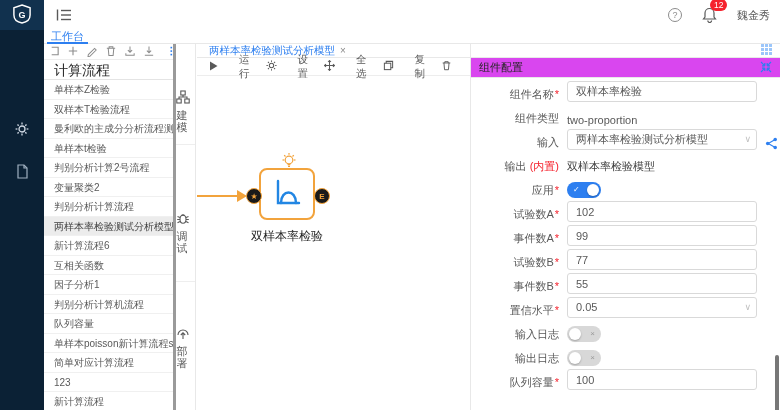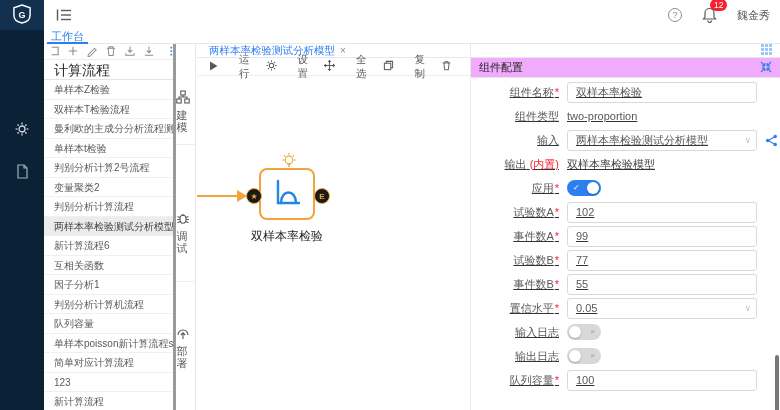--- a/index.html
+++ b/index.html
@@ -56,24 +56,24 @@
   .node { position:absolute; left:62px; top:92px; width:56px; height:52px; border:2px solid #f2a33c; border-radius:8px; background:#fff; display:flex; align-items:center; justify-content:center; cursor:pointer; }
   .bulb { position:absolute; left:81px; top:76px; background:#fff; padding:0 2px; }
   .port { position:absolute; width:16px; height:16px; border-radius:50%; background:#1a1a1a; border:1.5px solid #f2a33c; color:#f2a33c; font-size:8px; font-weight:bold; display:flex; align-items:center; justify-content:center; top:112px; cursor:pointer; }
   .port.left { left:49px; }
   .port.right { left:117px; }
   .node-label { position:absolute; left:30px; top:152px; width:120px; text-align:center; color:#262626; font-size:12px; }
 
   
   .rpanel { position:absolute; left:470px; top:44px; width:310px; height:366px; background:#fff; border-left:1px solid #e8e8e8; }
   .rp-toprow { height:14px; border-bottom:1px solid #e8e8e8; display:flex; align-items:center; justify-content:flex-end; padding-right:8px; }
-  .rp-header { height:20px; background:#f0abfc; border-bottom:1px solid #e8e8e8; display:flex; align-items:center; padding:0 8px; color:#262626; }
+  .rp-header { height:20px; background:#d946ef; border-bottom:1px solid #e8e8e8; display:flex; align-items:center; padding:0 8px; color:#262626; }
   .rp-header .sp { flex:1; }
   .form { position:absolute; left:0; top:34px; width:310px; padding-top:4px; }
-  .frow { display:flex; align-items:center; height:20px; margin-bottom:4px;text-decoration:underline; }
+  .frow { display:flex; align-items:flex-end; height:20px; margin-bottom:4px; }
   .flabel { width:96px; text-align:right; padding-right:8px; color:#595959; white-space:nowrap; }
   .req { color:#f5222d; margin-left:1px; }
   .red { color:#f5222d; }
   .fvalue { color:#404040; }
   .tinput { width:190px; height:21px; border:1px solid #d9d9d9; border-radius:3px; padding:0 8px; font-size:11px; color:#595959; font-family:inherit; outline:none; background:#fff; }
   .fselect { position:relative; width:190px; height:21px; border:1px solid #d9d9d9; border-radius:3px; padding:0 18px 0 8px; line-height:19px; color:#595959; white-space:nowrap; overflow:hidden; cursor:pointer; background:#fff; }
   .fselect .chev { position:absolute; right:5px; top:0; color:#bfbfbf; font-size:9px; line-height:19px; }
   .share-btn { margin-left:8px; display:flex; cursor:pointer; }
   .toggle { position:relative; width:34px; height:16px; border-radius:8px; cursor:pointer; }
   .toggle.on { background:#2d7ff0; }

